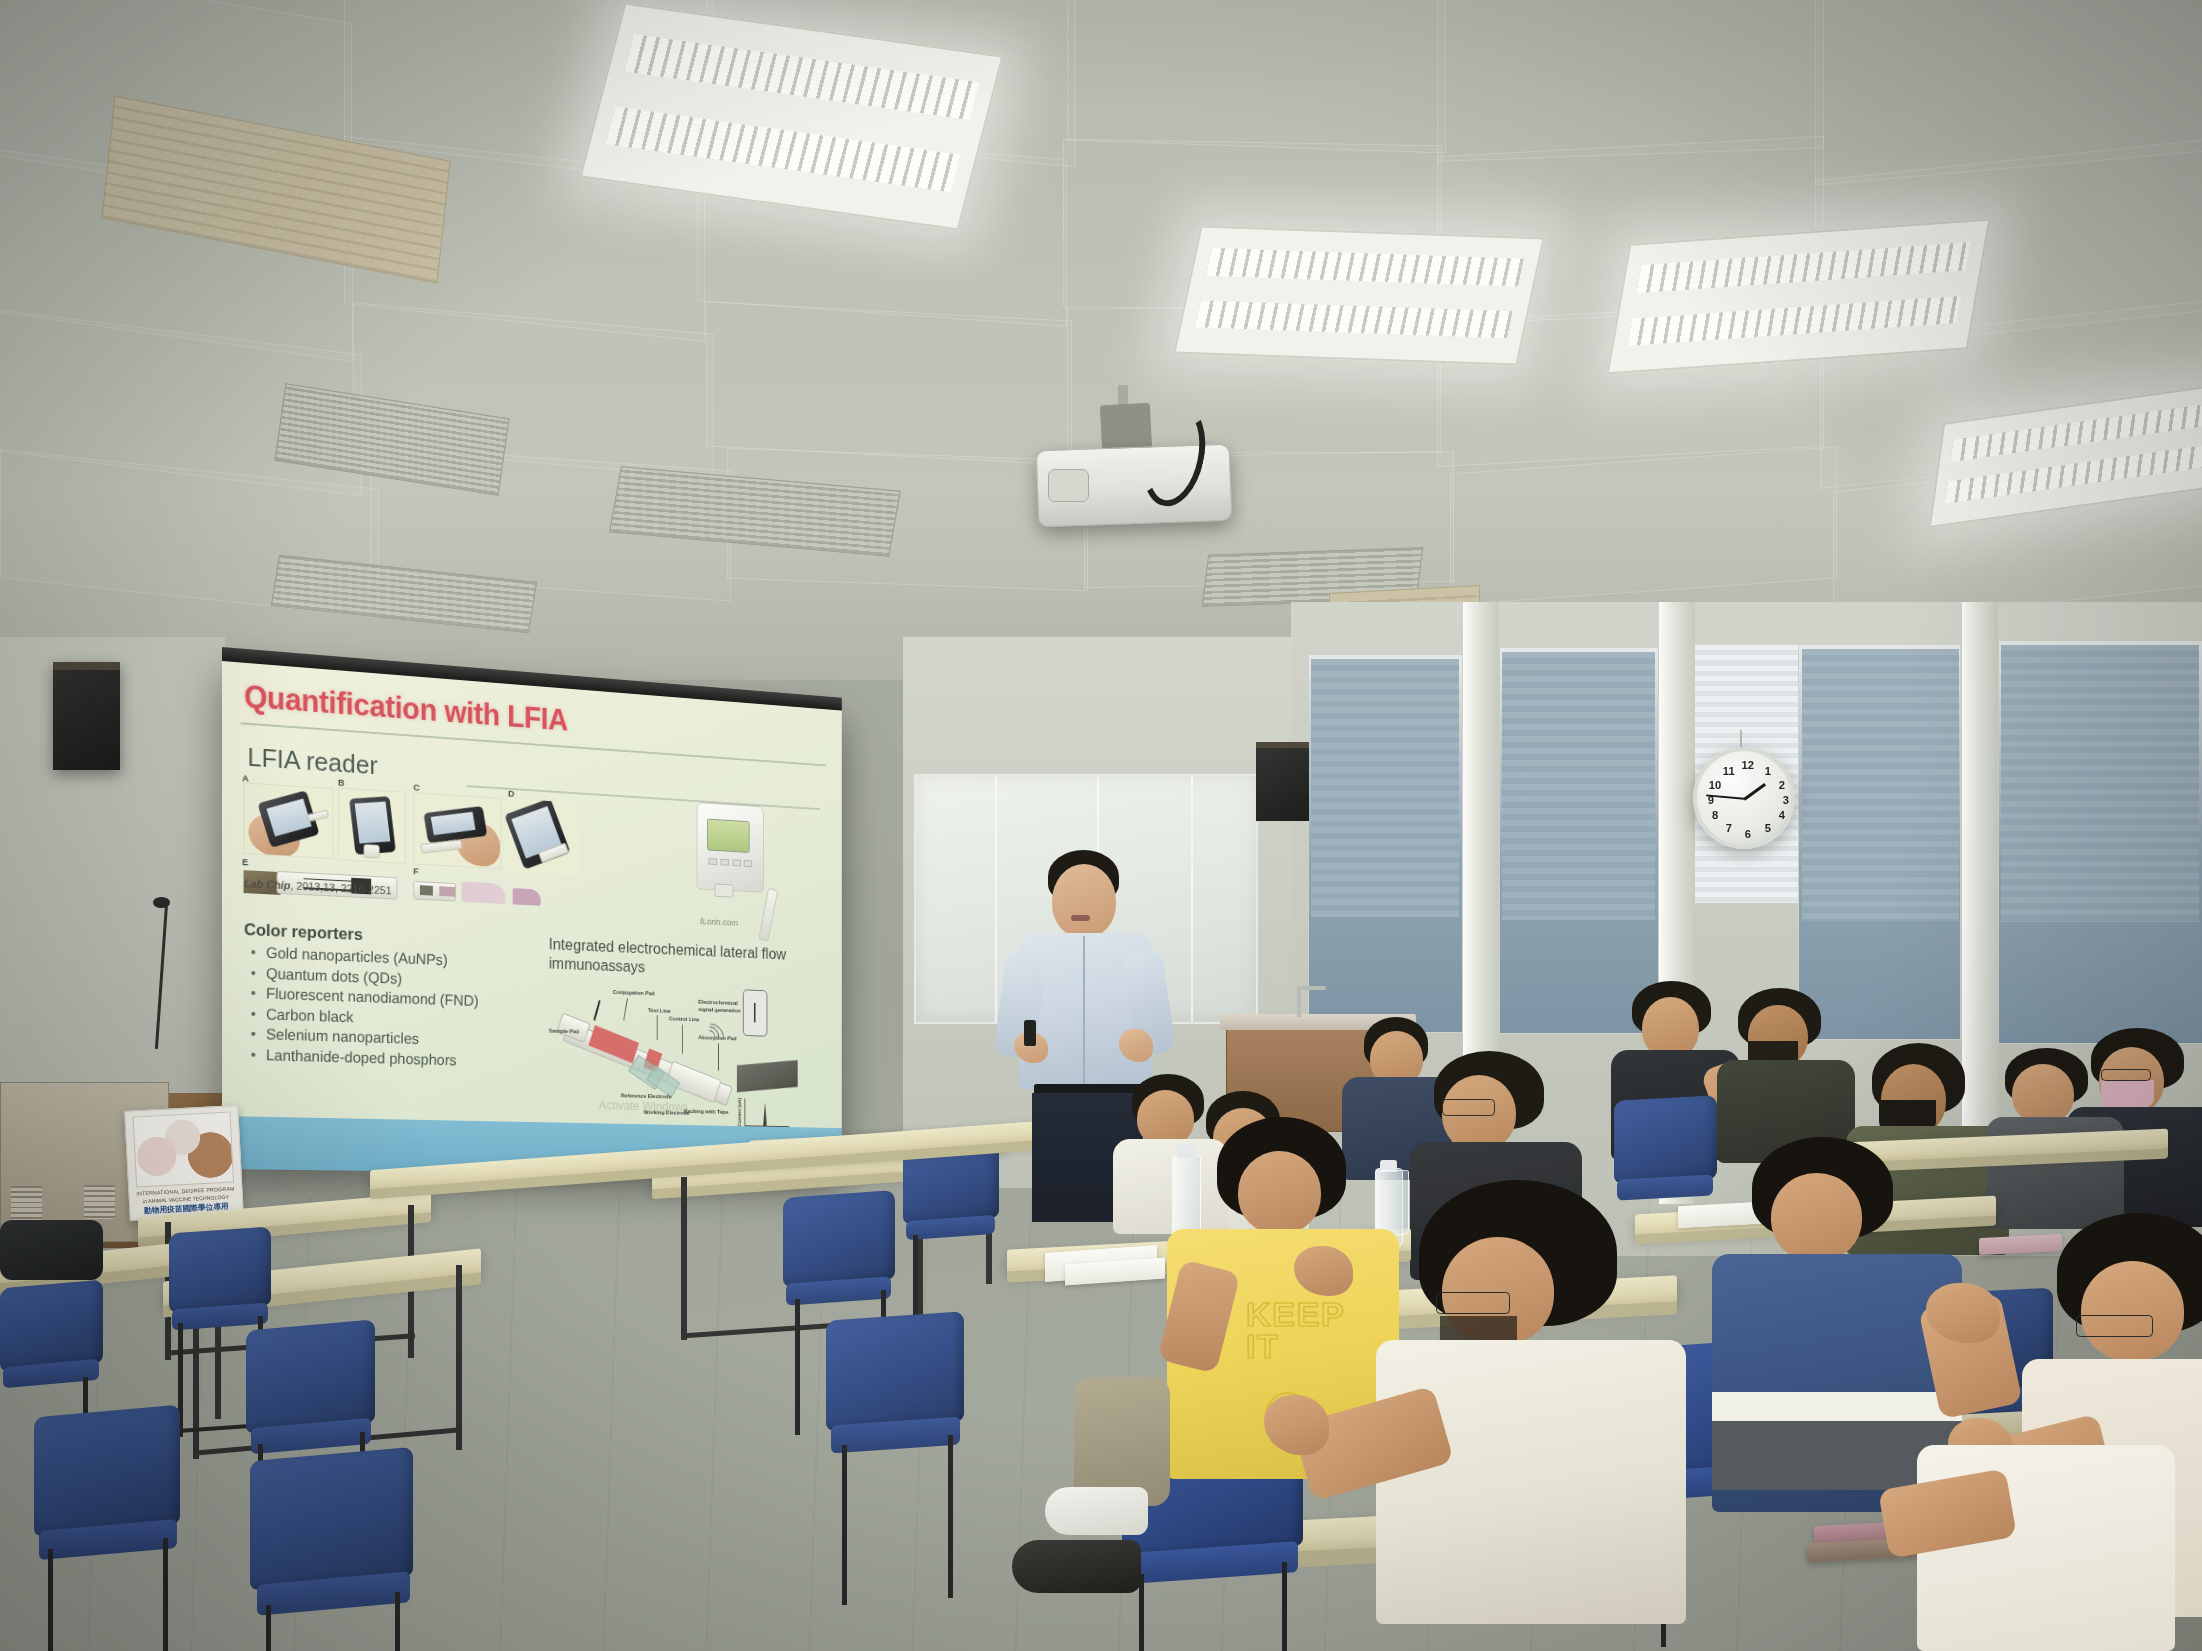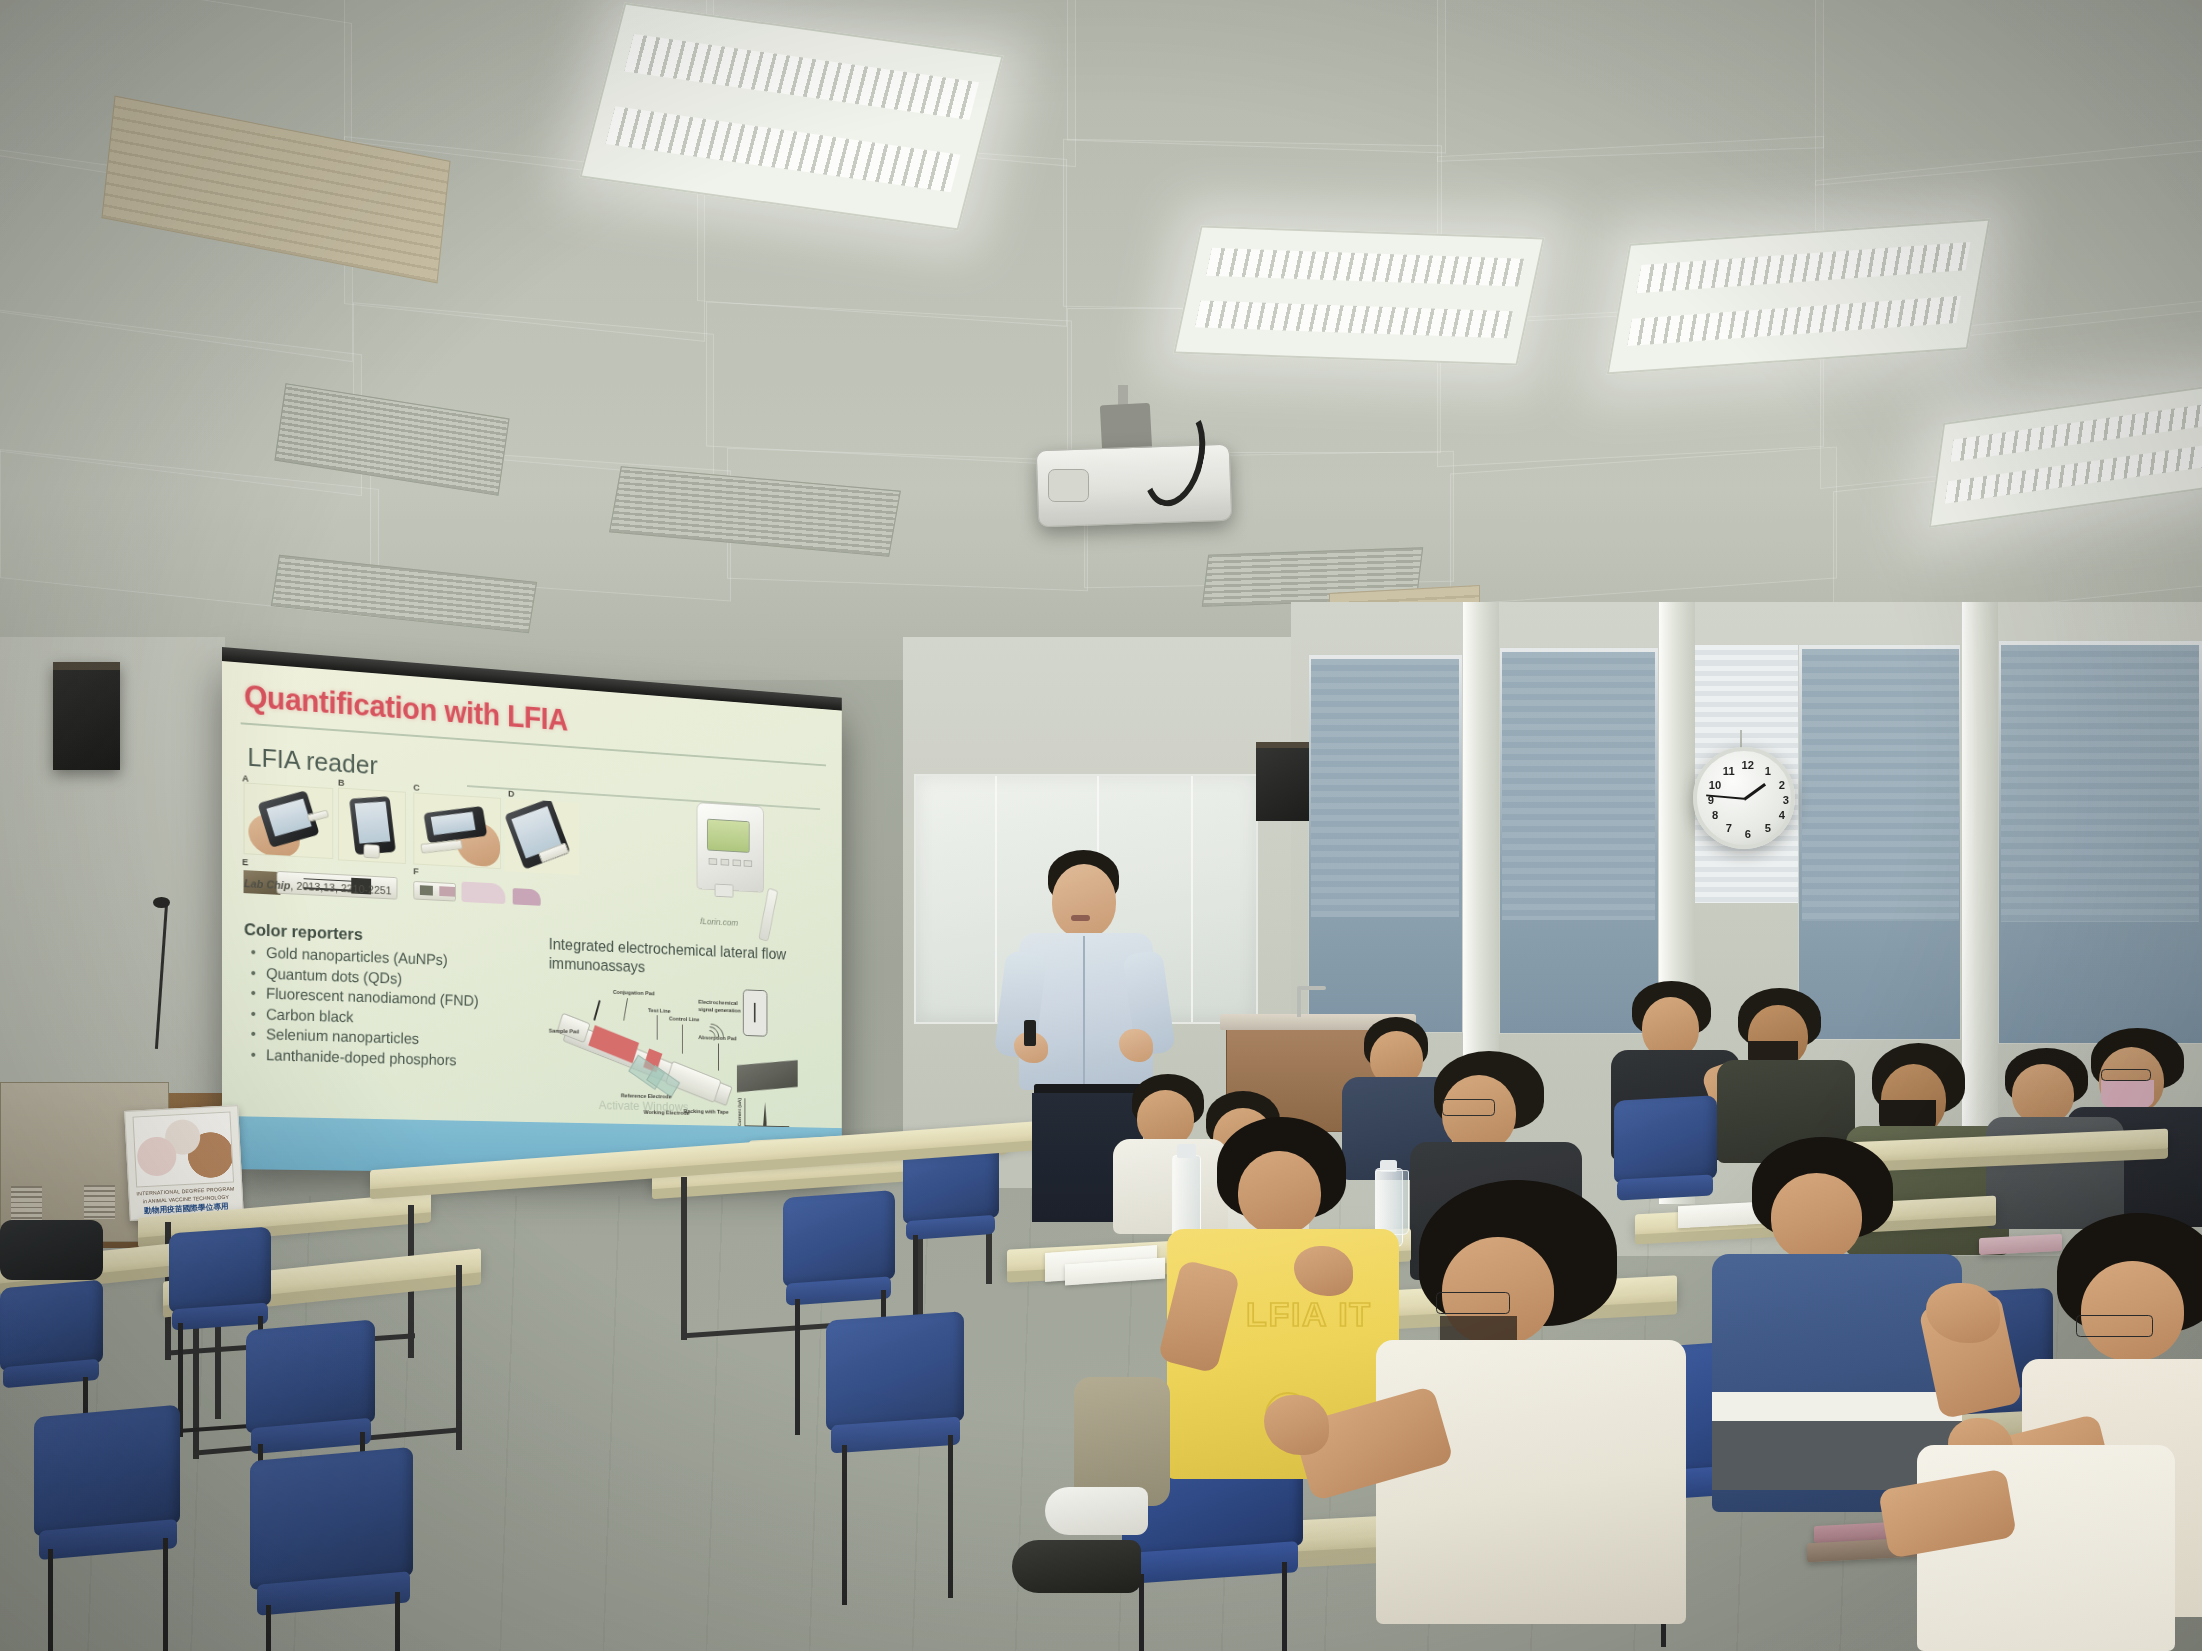--- a/index.html
+++ b/index.html
@@ -622,21 +622,21 @@
     <div class="glasses" style="left:17px; top:48px; width:53px; height:17px;"></div>
     <div class="torso" style="left:-15.5px; top:91px; width:172px; height:138px; background: linear-gradient(170deg,#33363b,#1f2227);"></div>
   </div>
 
   <div class="person" style="left:1198px; top:1117px; z-index:6;">
     <div class="hair" style="left:19px; top:0; width:129px; height:102px;"></div>
     <div class="head skin-b" style="left:40px; top:34px; width:83px; height:83px;"></div>
     <div class="torso" style="left:-31px; top:112px; width:232px; height:250px;
                 background: linear-gradient(170deg,#f5dd72 0%,#eed458 48%,#d9bf44 100%);"></div>
     <div style="position:absolute; left:48px; top:181px; width:129px; font-size:34px; font-weight:bold;
-                color:transparent; -webkit-text-stroke:1.7px #d9bc3c; letter-spacing:1.7px; line-height:0.95;">LFIA IT</div>
+                color:transparent; -webkit-text-stroke:1.7px #d9bc3c; letter-spacing:1.7px; line-height:0.95;">KEEP IT</div>
     <div style="position:absolute; left:67px; top:275px; width:46px; height:46px; border-radius:50%;
                 border:2.6px solid #d9bc3c;"></div>
     <div class="arm skin-b" style="left:-29px; top:148px; width:60px; height:103px; transform:rotate(14deg);"></div>
     <div class="hand skin-b" style="left:96px; top:129px; width:59px; height:50px;"></div>
   </div>
 
   <div class="person" style="left:1402px; top:1180px; z-index:8;">
     <div class="hair" style="left:17px; top:0; width:198px; height:146px;"></div>
     <div class="head skin-b" style="left:40px; top:57px; width:112px; height:108px;"></div>
     <div class="glasses" style="left:34px; top:112px; width:74px; height:22.4px;"></div>

